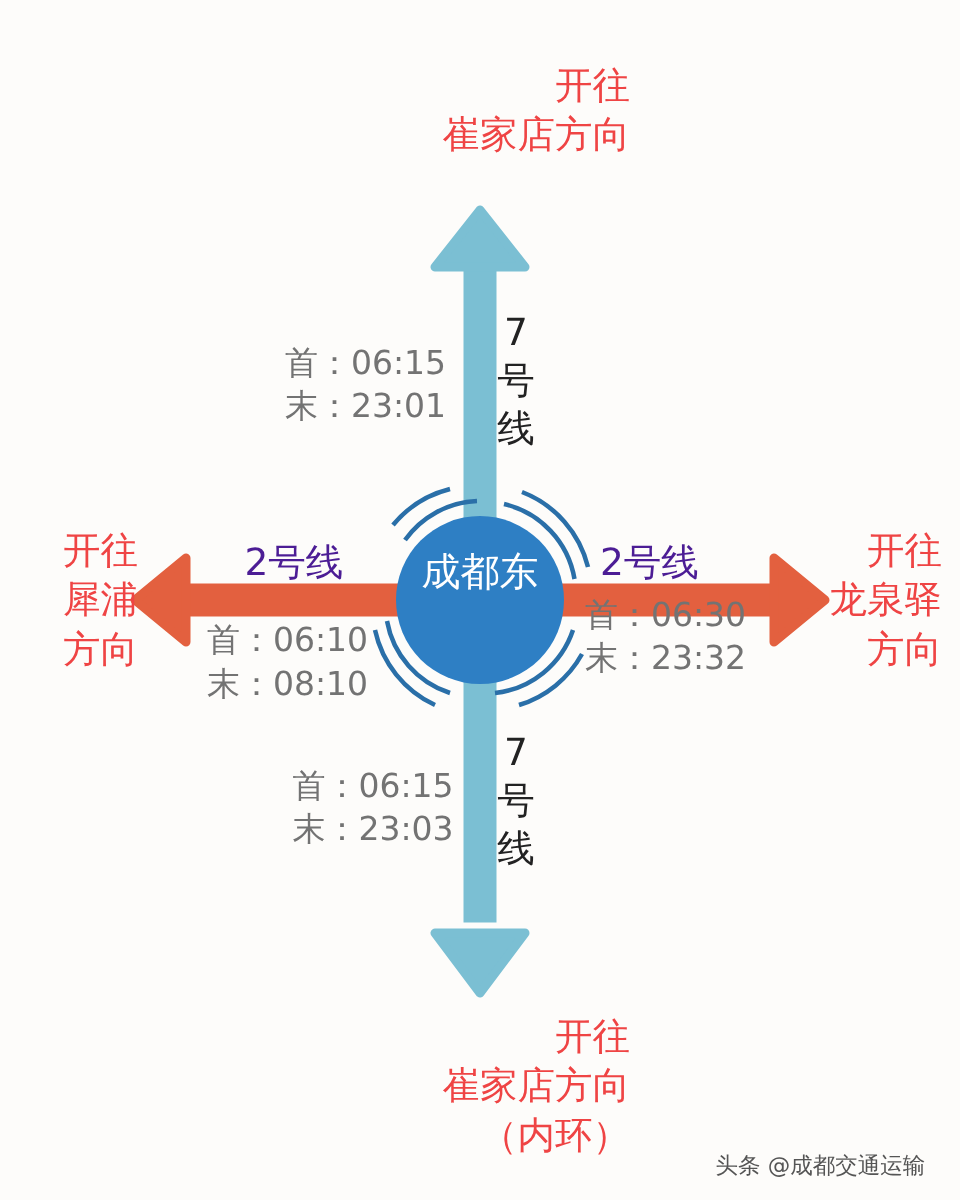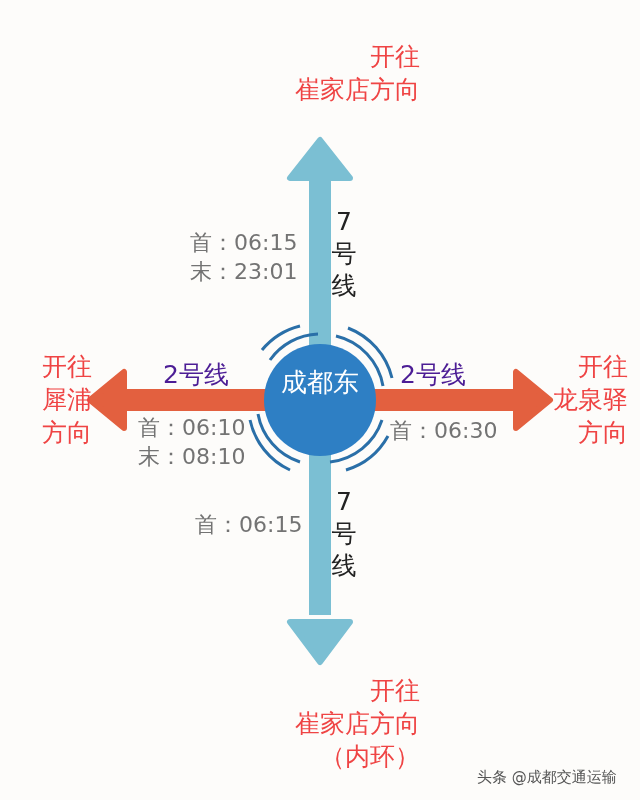--- a/index.html
+++ b/index.html
@@ -75,32 +75,34 @@
   <div>首：06:10</div>
   <div>末：08:10</div>
 </div>
 
 <div class="abs label" style="left:538px; top:350px; width:90px;">
   <div>开往</div>
   <div>龙泉驿</div>
   <div>方向</div>
 </div>
 <div class="abs line-name" style="left:400px; top:358px;">2号线</div>
-<div class="abs times" style="left:390px; top:416px;">
+<div class="abs times" style="left:390px; top:396px;">
   <div>首：06:30</div>
+  <div>末：23:32</div>
 </div>
 
 <div class="abs vline-name" style="left:329px; top:486px;">
   <div>7</div>
   <div>号</div>
   <div>线</div>
 </div>
 
 <div class="abs times" style="left:195px; top:510px;">
   <div>首：06:15</div>
+  <div>末：23:03</div>
 </div>
 
 <div class="abs label" style="left:220px; top:674px; width:200px;">
   <div>开往</div>
   <div>崔家店方向</div>
   <div>（内环）</div>
 </div>
 
 <div class="abs watermark" style="left:477px; top:768px;">头条 @成都交通运输</div>
 

